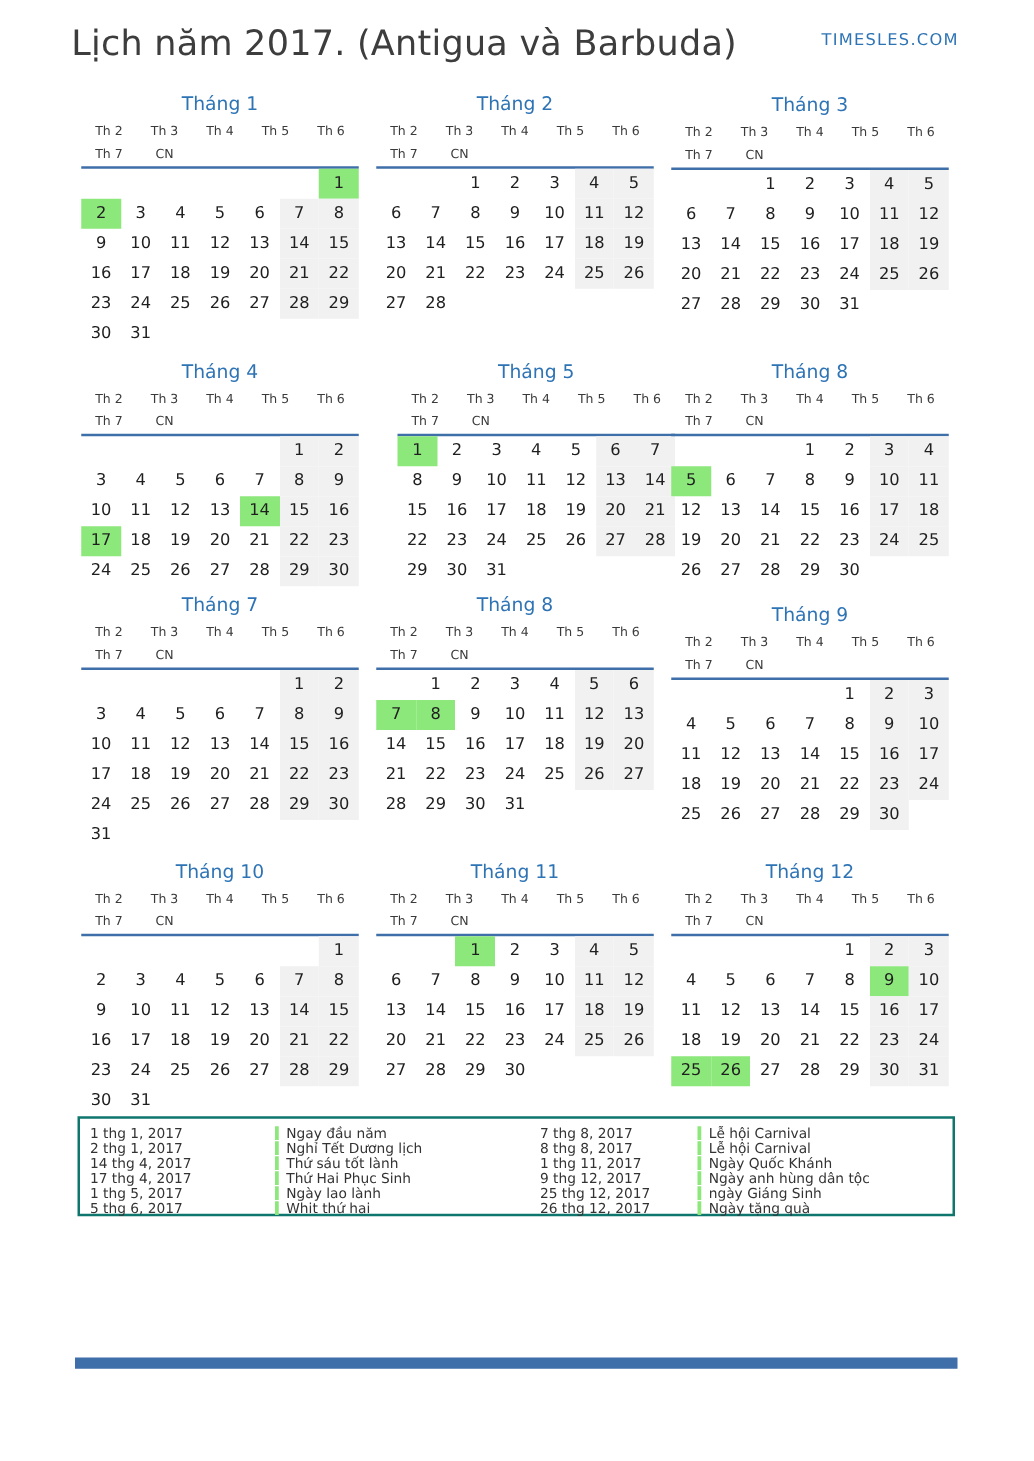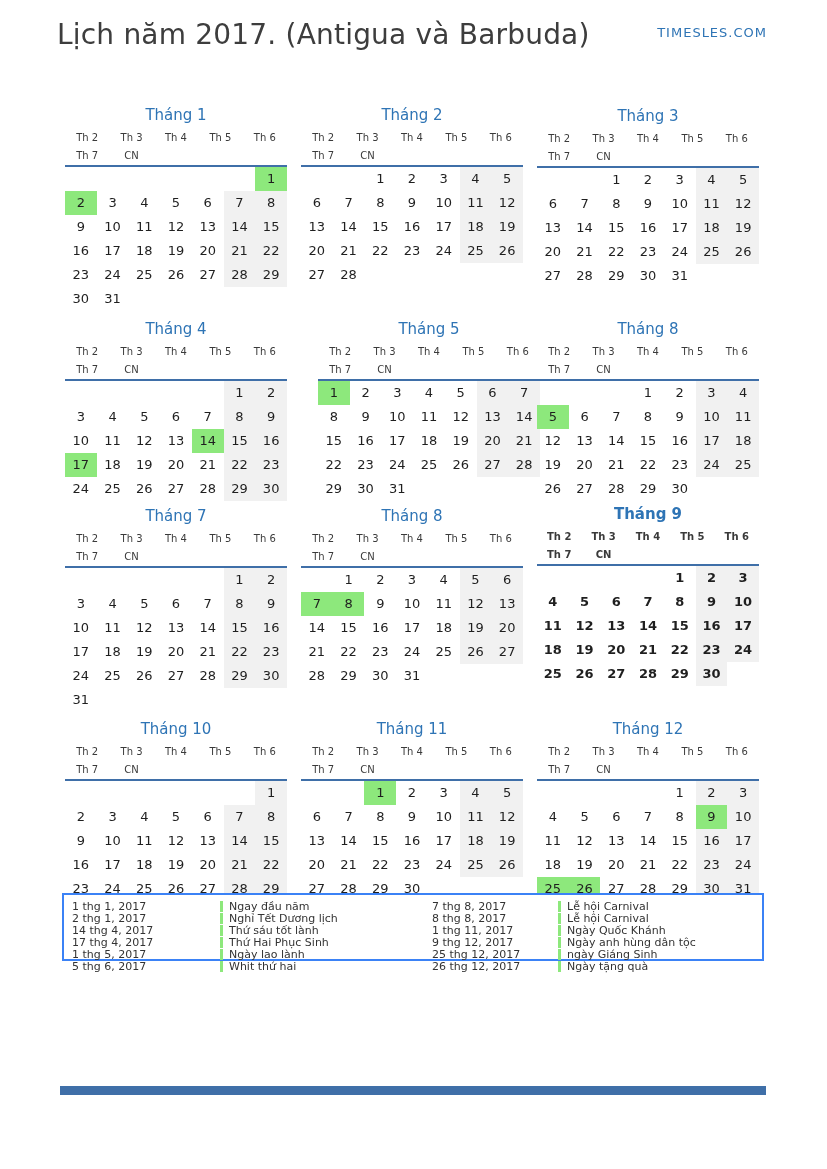--- a/index.html
+++ b/index.html
@@ -11,43 +11,43 @@
   }
   .page-title {
     position: absolute; left: 57px; top: 18px;
     font-size: 28px; font-weight: normal; color: #3d3d3d; letter-spacing: 0.2px;
   }
   .site-link {
     position: absolute; right: 60px; top: 25px;
     font-size: 13px; color: var(--accent); letter-spacing: 1px; text-decoration: none;
     cursor: pointer;
   }
-  .month { position: absolute; width: 222px; margin-top: 32px; }
+  .month { position: absolute; width: 222px; }
   .mtitle {
     text-align: center; font-size: 15px; color: var(--accent);
     height: 20px; line-height: 20px; margin-bottom: 4px;
   }
   .dowrow {
     display: grid; grid-template-columns: repeat(5, 1fr);
     border-bottom: 2px solid var(--line);
   }
   .dow {
     height: 18px; line-height: 18px; text-align: center;
     font-size: 10px; color: #3a3a3a; white-space: nowrap;
   }
   .mgrid { display: grid; grid-template-columns: repeat(7, 1fr); }
   .cell {
     height: 24px; line-height: 24px; text-align: center;
     font-size: 13px; color: var(--textdark); cursor: default;
   }
   .cell.we { background: var(--wknd); }
   .cell.hl { background: var(--green); }
   .legend {
-    position: absolute; left: 62px; top: 893px; width: 702px; height: 68px;
-    border: 2px solid #3b82f6; background: #fff;
+    position: absolute; left: 62px; top: 893px; width: 702px; height: 80px;
+    border: 2px solid #0f766e; background: #fff;
   }
   .legend-grid {
     display: grid; grid-template-columns: 148px 212px 126px 1fr;
     padding: 6px 4px 6px 8px; height: 100%;
     align-content: space-between;
     font-size: 11px; color: #333;
   }
   .ldate { height: 12px; line-height: 12px; white-space: nowrap; }
   .lname { height: 12px; line-height: 12px; white-space: nowrap; }
   .lbar {
@@ -438,21 +438,21 @@
         <div class="cell">24</div>
         <div class="cell">25</div>
         <div class="cell we">26</div>
         <div class="cell we">27</div>
         <div class="cell">28</div>
         <div class="cell">29</div>
         <div class="cell">30</div>
         <div class="cell">31</div>
       </div>
     </div>
-    <div class="month" style="left: 537px; top: 472px; font-weight: bold;">
+    <div class="month" style="left: 537px; top: 482px;">
       <div class="mtitle">Tháng 9</div>
       <div class="dowrow">
         <div class="dow">Th 2</div>
         <div class="dow">Th 3</div>
         <div class="dow">Th 4</div>
         <div class="dow">Th 5</div>
         <div class="dow">Th 6</div>
         <div class="dow">Th 7</div>
         <div class="dow">CN</div>
       </div>

